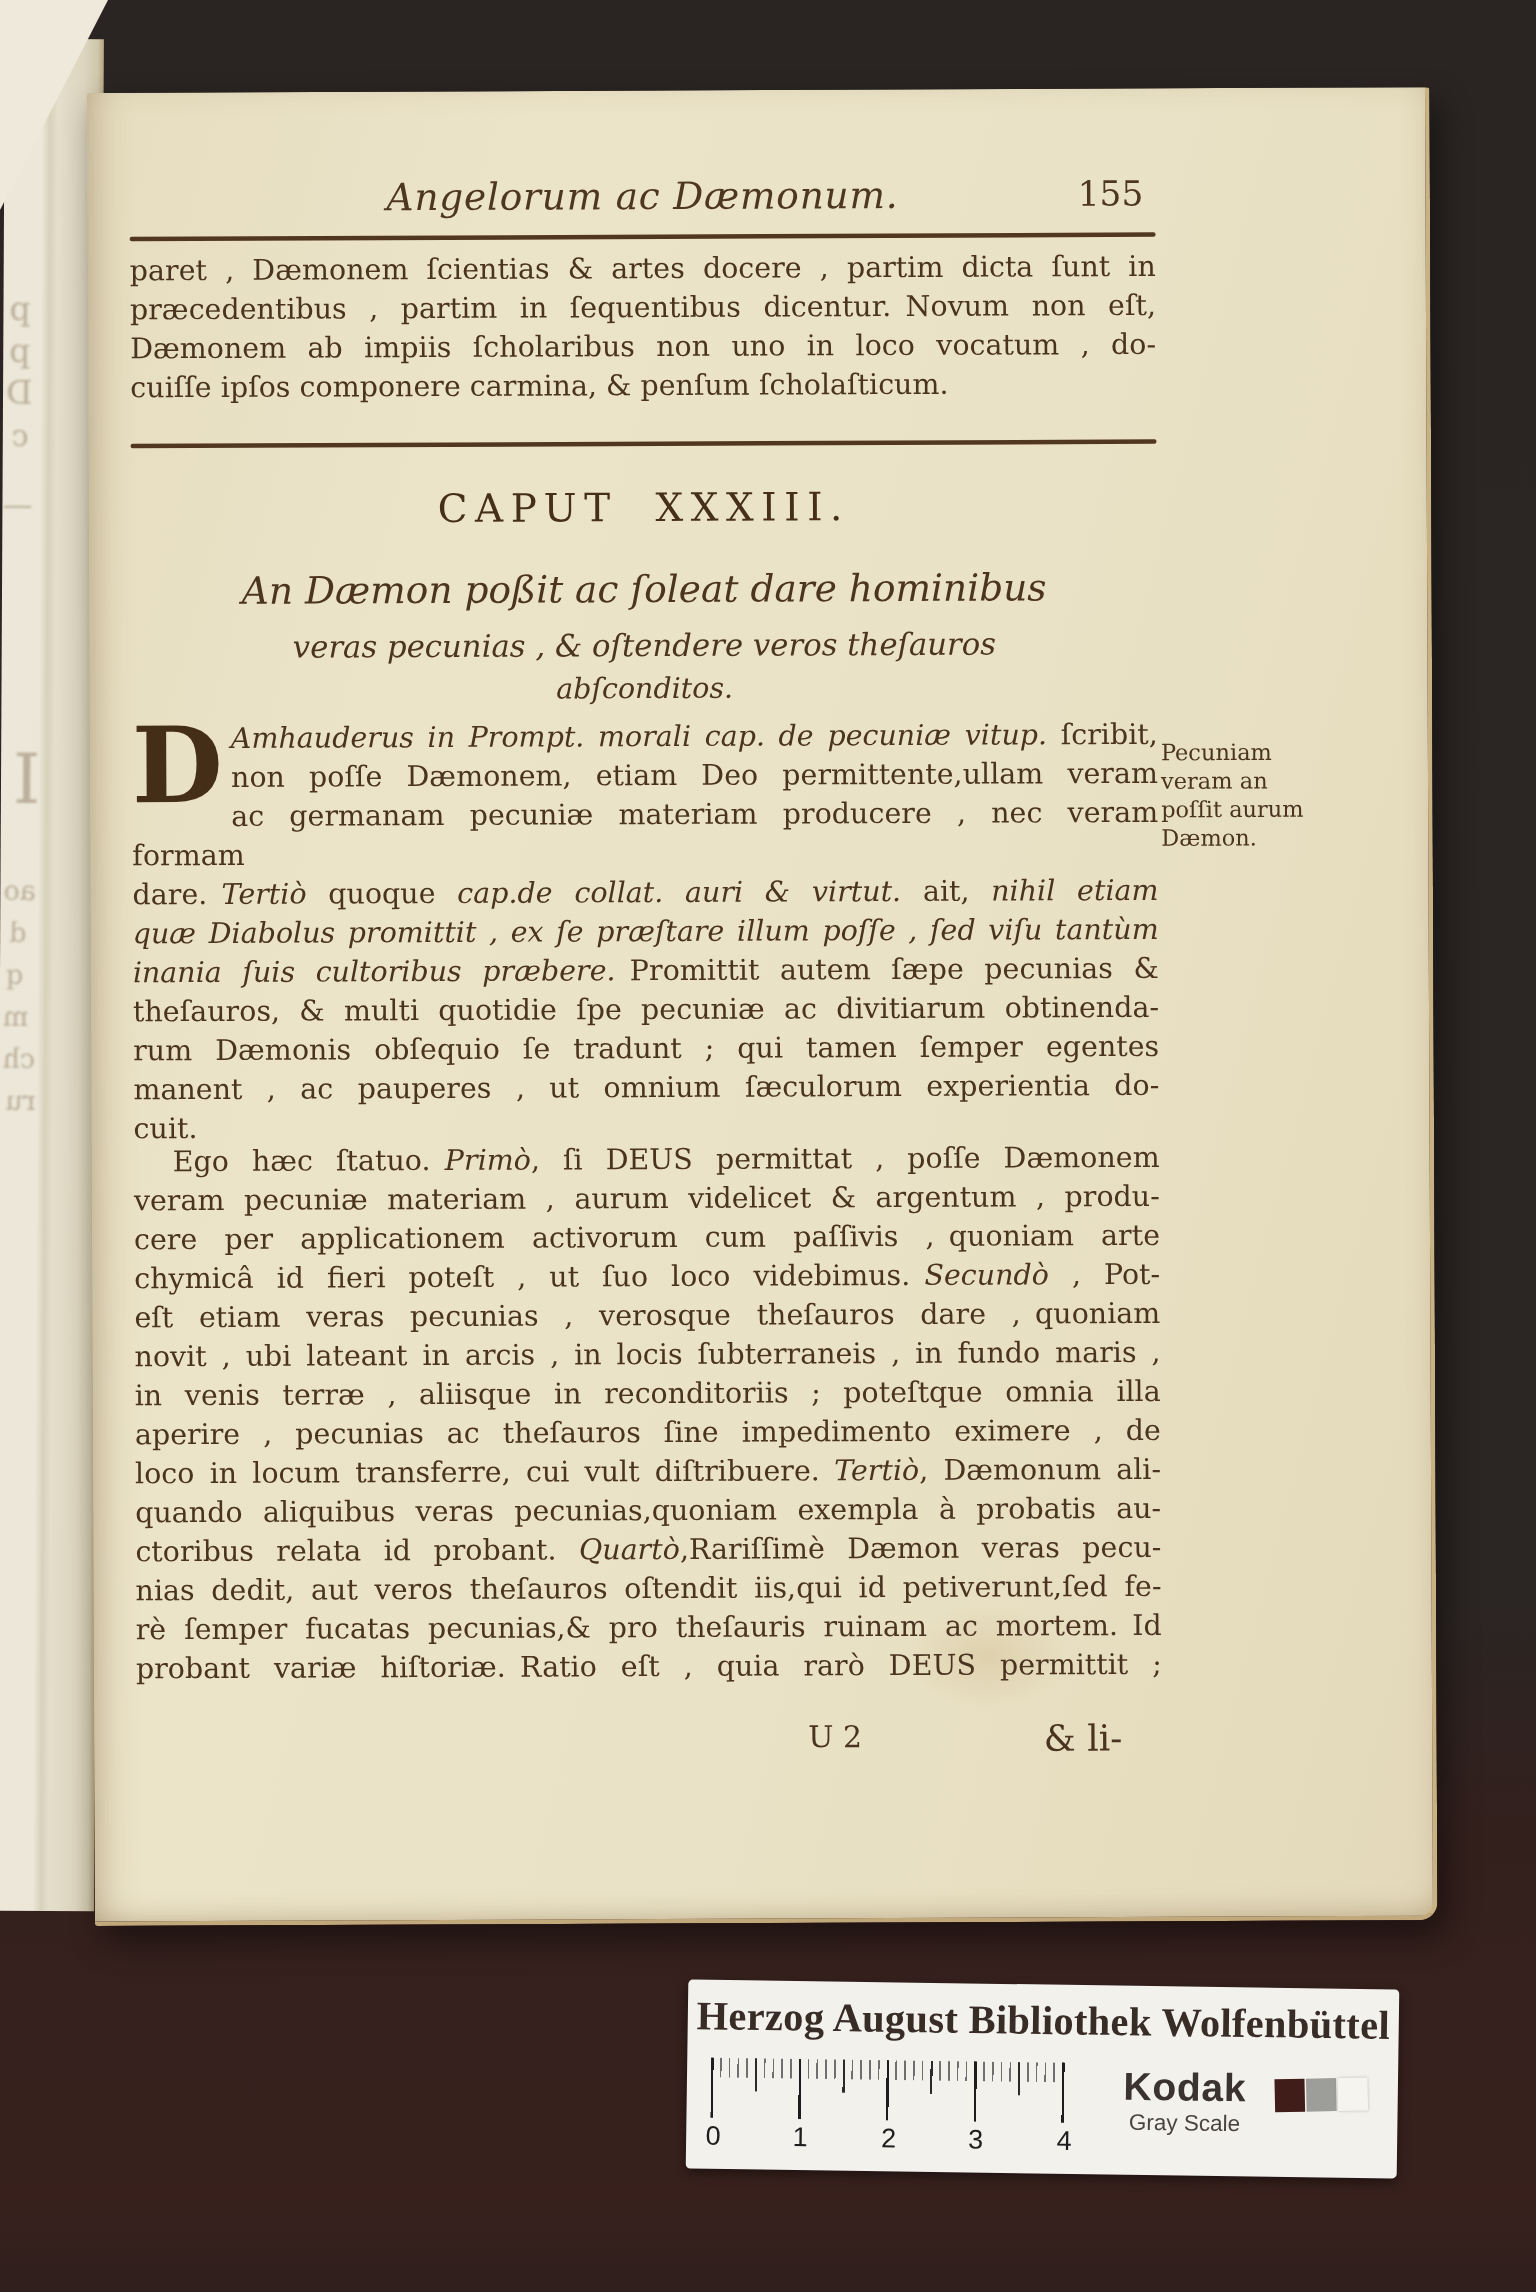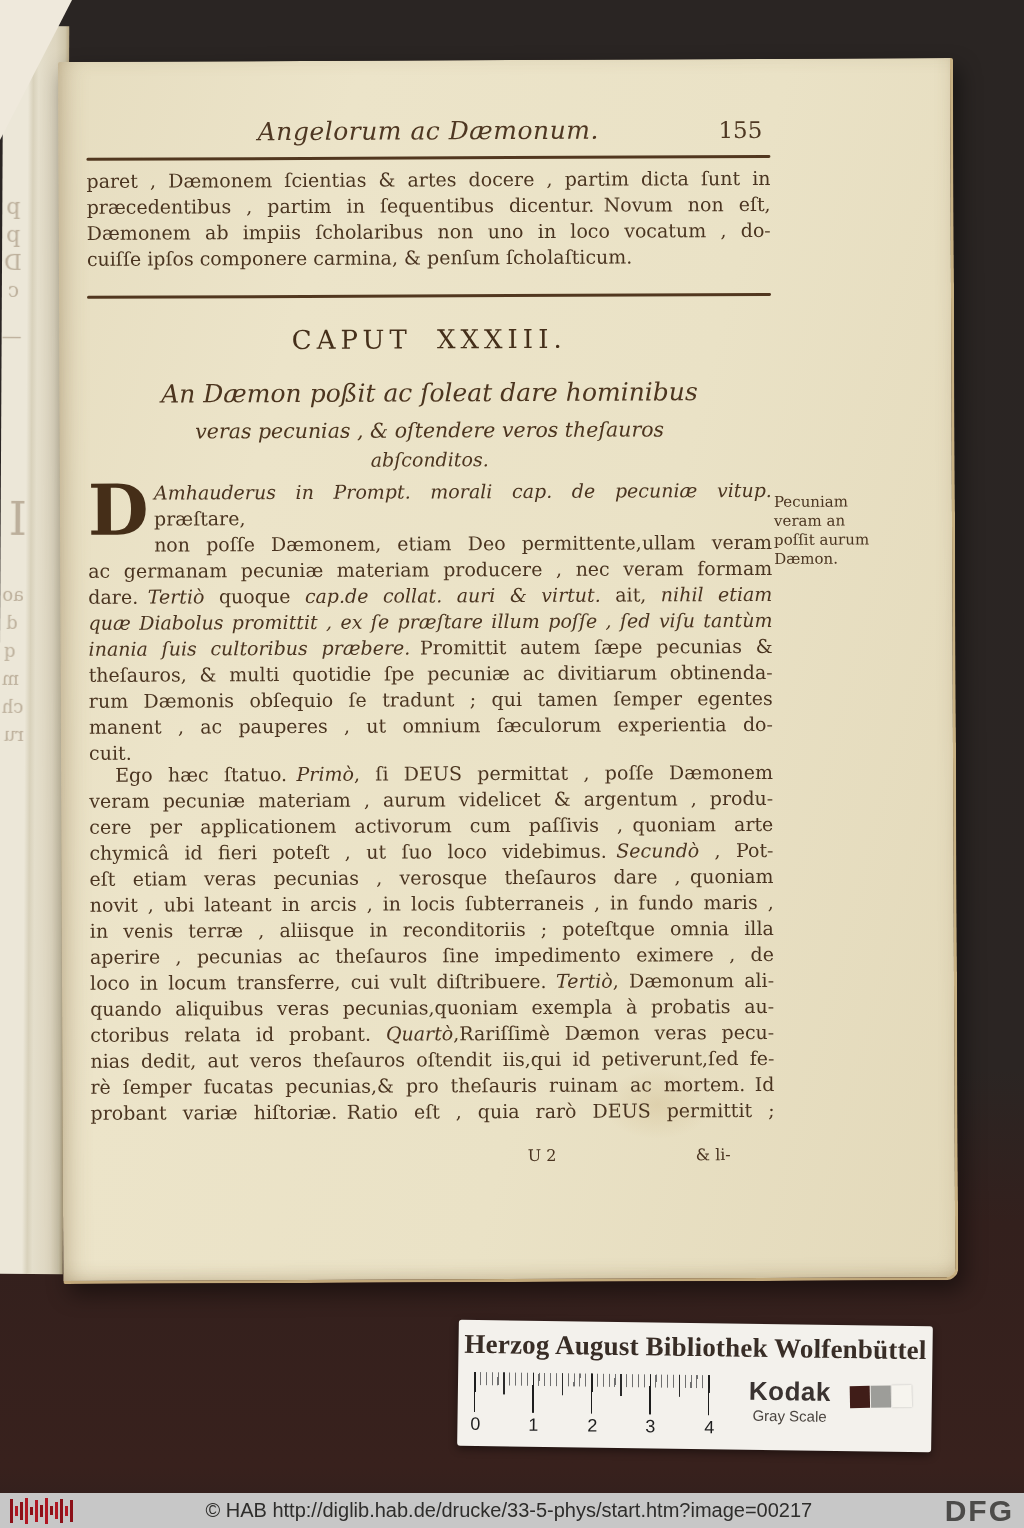--- a/index.html
+++ b/index.html
@@ -59,22 +59,22 @@
   .subt3{position:absolute;top:388px;left:0;width:100%;text-align:center;
     font-style:italic;font-size:19px;color:#4c351f;}
 
   .dropcap{float:left;font-size:70px;line-height:56px;font-weight:bold;
     width:56px;margin:3px 10px 0 0;color:#452e18;}
 
   .margin-note{position:absolute;left:714px;top:434px;width:112px;}
   .margin-note .tline{font-size:15px;line-height:19px;text-align:left;text-align-last:left;}
 
   .sigrow{position:absolute;top:1086px;left:0;width:100%;height:26px;}
-  .sig{position:absolute;left:437px;font-size:16px;}
-  .catch{position:absolute;left:605px;font-size:16px;}
+  .sig{position:absolute;left:448px;font-size:20px;}
+  .catch{position:absolute;left:605px;font-size:24px;}
 
   
   .footer-card{position:absolute;left:458px;top:1323px;width:474px;height:126px;
     background:var(--card-bg);border-radius:3px;transform:rotate(0.8deg);
     box-shadow:0 3px 8px rgba(0,0,0,.45);}
   .card-title{margin-top:9px;text-align:center;font-family:"Liberation Serif",serif;
     font-weight:bold;font-size:27px;color:var(--card-ink);letter-spacing:.2px;}
   .ruler{position:absolute;left:16px;top:52px;width:240px;height:66px;}
   .ticks{width:238px;height:40px;
     background-image:
@@ -159,21 +159,21 @@
 
       <div class="rule rule2"></div>
 
       <div class="caput">CAPUT XXXIII.</div>
       <div class="subt1">An Dæmon poßit ac ſoleat dare hominibus</div>
       <div class="subt2">veras pecunias , &amp; oſtendere veros theſauros</div>
       <div class="subt3">abſconditos.</div>
 
       <div class="para body1">
         <span class="dropcap">D</span>
-      <div class="tline"><span class="it">Amhauderus in Prompt. morali cap. de pecuniæ vitup.</span><span> præſtare,</span></div>
+      <div class="tline"><span class="it">Amhauderus in Prompt. morali cap. de pecuniæ vitup.</span><span> ſcribit,</span></div>
           <div class="tline"><span>non poſſe Dæmonem, etiam Deo permittente,ullam veram</span></div>
           <div class="tline"><span>ac germanam pecuniæ materiam producere , nec veram formam</span></div>
           <div class="tline"><span>dare. </span><span class="it">Tertiò</span><span> quoque </span><span class="it">cap.de collat. auri &amp; virtut.</span><span> ait, </span><span class="it">nihil etiam</span></div>
           <div class="tline"><span class="it">quæ Diabolus promittit , ex ſe præſtare illum poſſe , ſed viſu tantùm</span></div>
           <div class="tline"><span class="it">inania ſuis cultoribus præbere.</span><span> Promittit autem ſæpe pecunias &amp;</span></div>
           <div class="tline"><span>theſauros, &amp; multi quotidie ſpe pecuniæ ac divitiarum obtinenda-</span></div>
           <div class="tline"><span>rum Dæmonis obſequio ſe tradunt ; qui tamen ſemper egentes</span></div>
           <div class="tline"><span>manent , ac pauperes , ut omnium ſæculorum experientia do-</span></div>
           <div class="tline short"><span>cuit.</span></div>
         </div>
@@ -225,33 +225,14 @@
       <div class="kodak">Kodak</div>
       <div class="grayscale">Gray Scale</div>
     </div>
     <div class="patches">
       <span class="p1"></span>
       <span class="p2"></span>
       <span class="p3"></span>
     </div>
   </div>
 
-  <div class="bottom-bar">
-    <div class="hab-logo">
-      <i></i>
-        <i></i>
-        <i></i>
-        <i></i>
-        <i></i>
-        <i></i>
-        <i></i>
-        <i></i>
-        <i></i>
-        <i></i>
-        <i></i>
-        <i></i>
-        <i></i>
-    </div>
-    <div class="url">© HAB http://diglib.hab.de/drucke/33-5-phys/start.htm?image=00217</div>
-    <div class="dfg">DFG</div>
-  </div>
 
 </div>
 
 </body></html>

